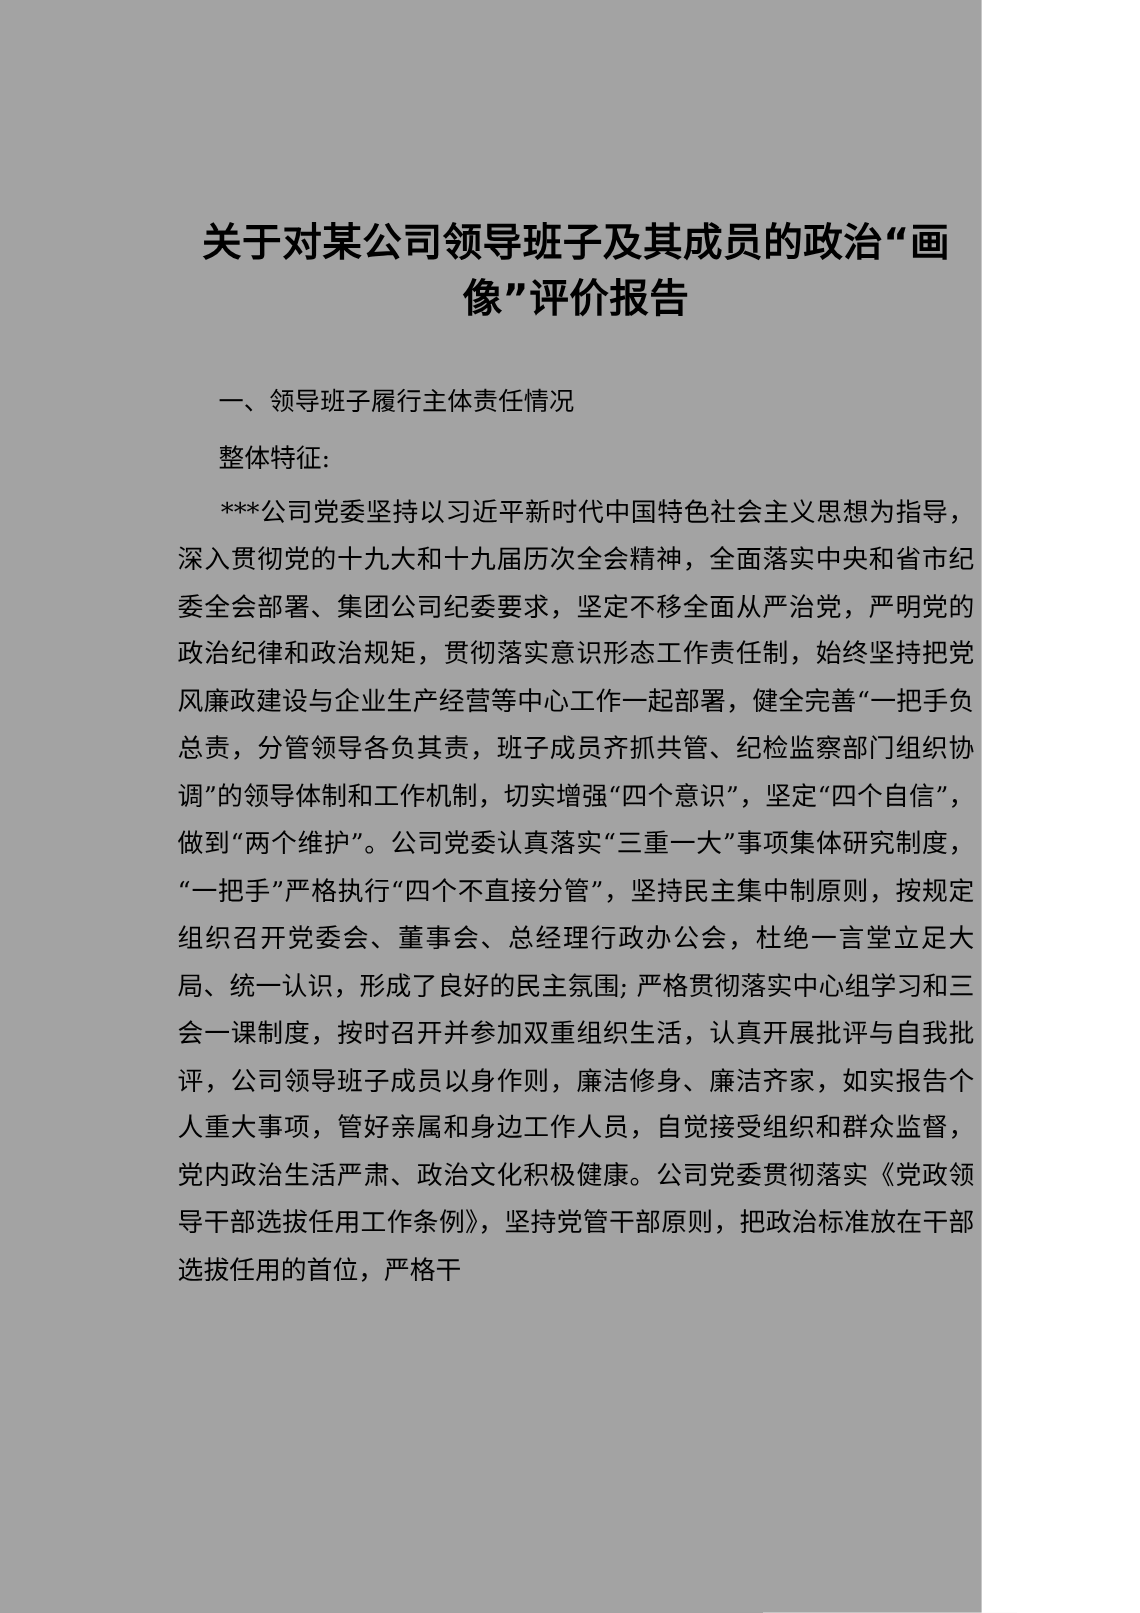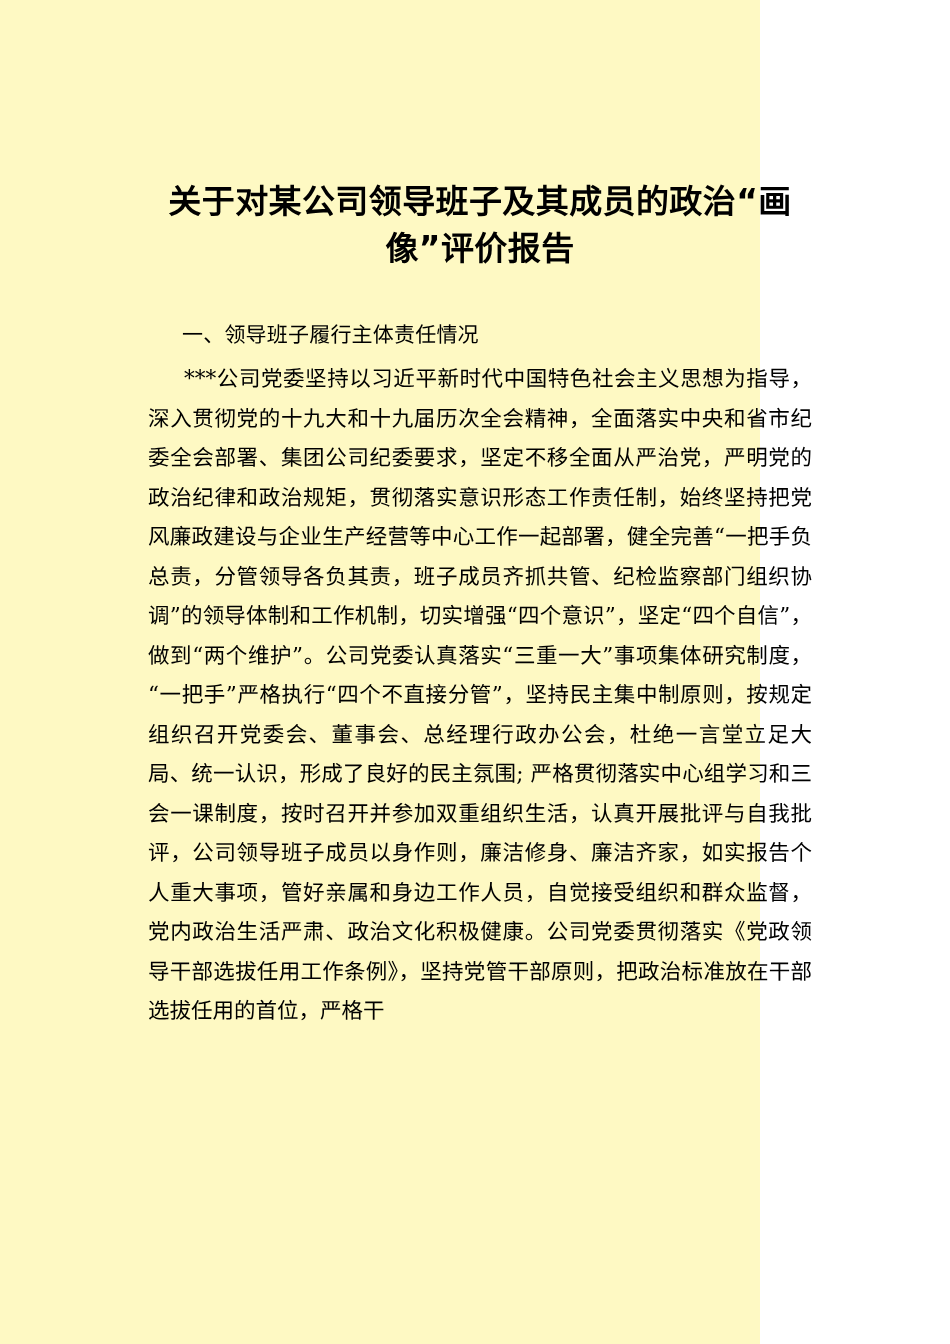--- a/index.html
+++ b/index.html
@@ -12,24 +12,24 @@
     width: 950px;
     height: 1344px;
     overflow: hidden;
     font-family: "DejaVu Serif", "Liberation Serif", serif;
     color: #000000;
     -webkit-font-smoothing: antialiased;
   }
 
   .page {
     position: relative;
-    width: 760px;
+    width: 818px;
     height: 1344px;
     box-sizing: border-box;
-    background: #fef9c3;
+    background: #a3a3a3;
   }
 
   .page-body {
     position: absolute;
     left: 148px;
     top: 0;
     width: 664px;
   }
 
   
@@ -89,17 +89,18 @@
 </head>
 <body>
 
 <div class="page">
   <div class="page-body">
 
     <h1 class="doc-title">关于对某公司领导班子及其成员的政治“画像”评价报告</h1>
 
     <h2 class="section-heading">一、领导班子履行主体责任情况</h2>
 
+    <p class="para para-lead">整体特征:</p>
 
     <p class="para para-main">***公司党委坚持以习近平新时代中国特色社会主义思想为指导，深入贯彻党的十九大和十九届历次全会精神，全面落实中央和省市纪委全会部署、集团公司纪委要求，坚定不移全面从严治党，严明党的政治纪律和政治规矩，贯彻落实意识形态工作责任制，始终坚持把党风廉政建设与企业生产经营等中心工作一起部署，健全完善“一把手负总责，分管领导各负其责，班子成员齐抓共管、纪检监察部门组织协调”的领导体制和工作机制，切实增强“四个意识”，坚定“四个自信”，做到“两个维护”。公司党委认真落实“三重一大”事项集体研究制度，“一把手”严格执行“四个不直接分管”，坚持民主集中制原则，按规定组织召开党委会、董事会、总经理行政办公会，杜绝一言堂立足大局、统一认识，形成了良好的民主氛围; 严格贯彻落实中心组学习和三会一课制度，按时召开并参加双重组织生活，认真开展批评与自我批评，公司领导班子成员以身作则，廉洁修身、廉洁齐家，如实报告个人重大事项，管好亲属和身边工作人员，自觉接受组织和群众监督，党内政治生活严肃、政治文化积极健康。公司党委贯彻落实《党政领导干部选拔任用工作条例》，坚持党管干部原则，把政治标准放在干部选拔任用的首位，严格干</p>
 
   </div>
 </div>
 
 </body></html>

